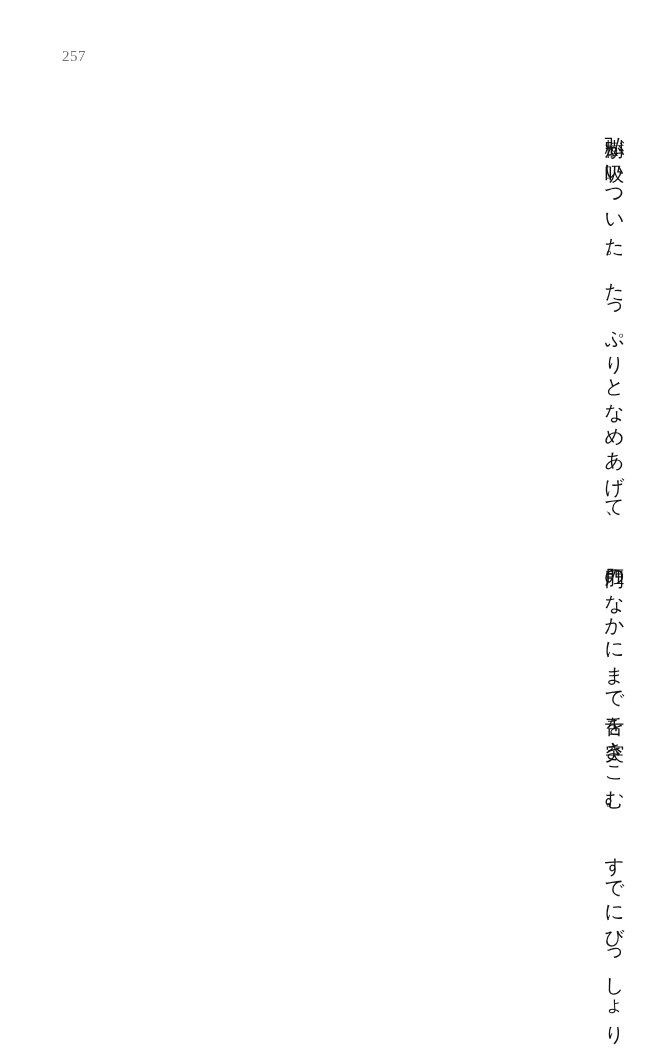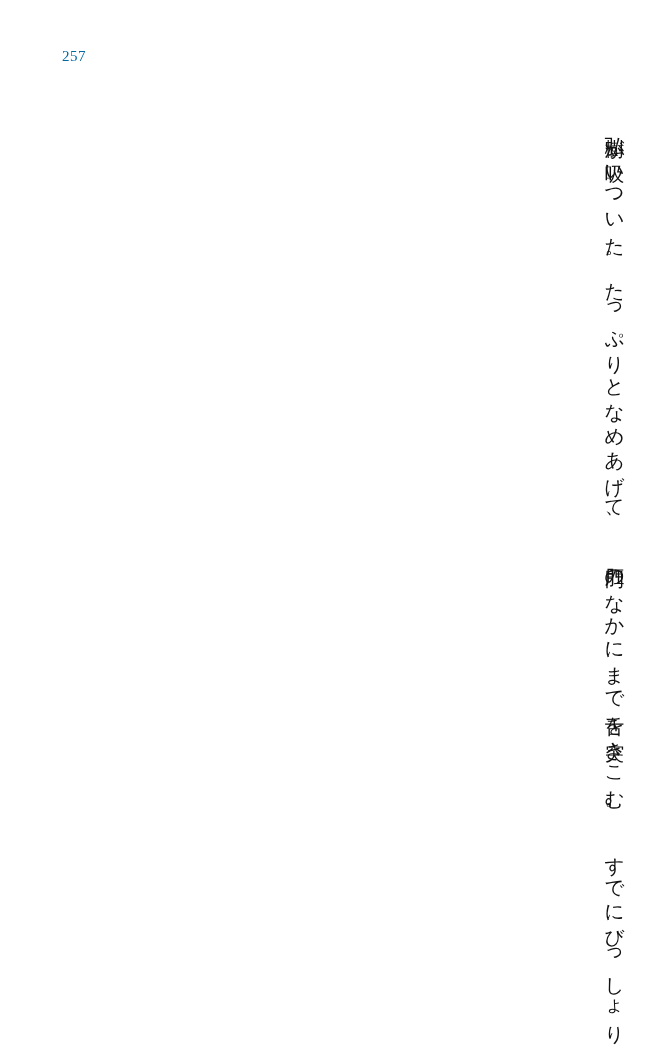--- a/index.html
+++ b/index.html
@@ -20,21 +20,21 @@
     height: 1050px;
     background: #ffffff;
     box-sizing: border-box;
   }
   .page-number {
     position: absolute;
     top: 48px;
     left: 62px;
     font-size: 15px;
     letter-spacing: 0.5px;
-    color: #0369a1;
+    color: #737373;
     font-family: "Liberation Serif", "DejaVu Serif", serif;
   }
   .text-body {
     position: absolute;
     top: 100px;
     left: 40px;
     width: 592px;
     height: 930px;
     writing-mode: vertical-rl;
     text-orientation: upright;

